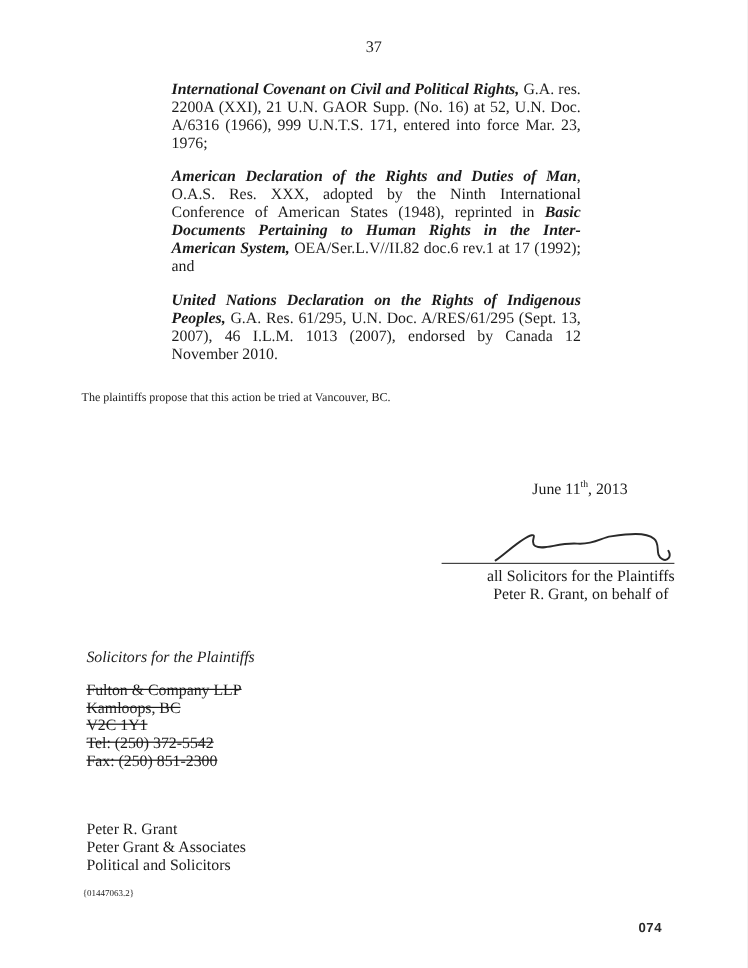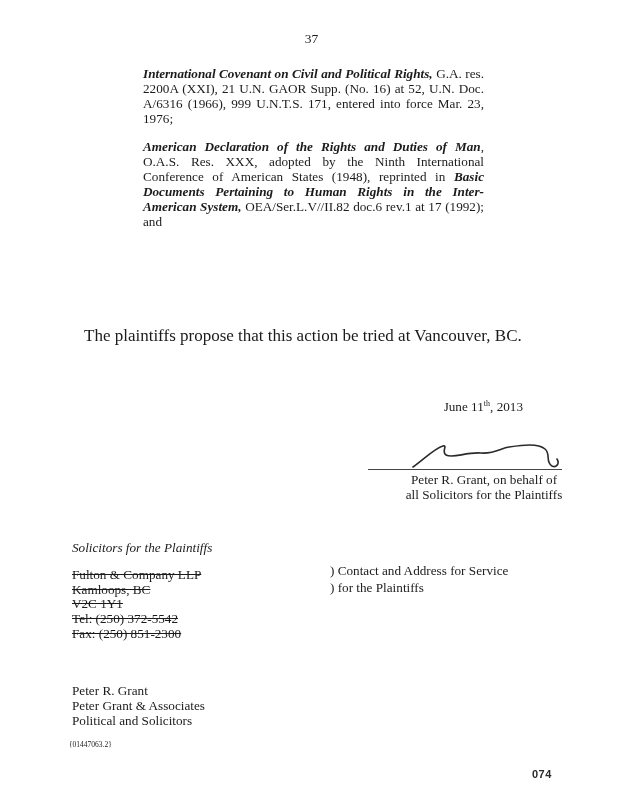--- a/index.html
+++ b/index.html
@@ -25,22 +25,22 @@
     font-size: 13.2px;
     line-height: 15px;
   }
   .citations p {
     text-align: justify;
     margin-bottom: 13px;
   }
   .it { font-style: italic; font-weight: bold; }
   .proposal {
     position: absolute;
-    top: 326px; left: 84px; width: 480px;
-    font-size: 17px;
+    top: 326px; left: 68px; width: 480px;
+    font-size: 10px;
   }
   .date-line {
     position: absolute;
     top: 399px; right: 100px;
     font-size: 13.2px;
   }
   .date-line sup { font-size: 8px; }
   .sig-scribble {
     position: absolute;
     top: 436px; left: 405px;
@@ -101,49 +101,46 @@
 </head>
 <body>
 
 <div class="page">
 
   <div class="page-number">37</div>
 
   <div class="citations">
     <p><span class="it">International Covenant on Civil and Political Rights,</span><span> G.A. res. 2200A (XXI), 21 U.N. GAOR Supp. (No. 16) at 52, U.N. Doc. A/6316 (1966), 999 U.N.T.S. 171, entered into force Mar. 23, 1976;</span></p>
     <p><span class="it">American Declaration of the Rights and Duties of Man</span><span>, O.A.S. Res. XXX, adopted by the Ninth International Conference of American States (1948), reprinted in </span><span class="it">Basic Documents Pertaining to Human Rights in the Inter-American System,</span><span> OEA/Ser.L.V//II.82 doc.6 rev.1 at 17 (1992); and</span></p>
+    <p><span class="it">United Nations Declaration on the Rights of Indigenous Peoples,</span><span> G.A. Res. 61/295, U.N. Doc. A/RES/61/295 (Sept. 13, 2007), 46 I.L.M. 1013 (2007), endorsed by Canada 12 November 2010.</span></p>
   </div>
 
   <div class="proposal">The plaintiffs propose that this action be tried at Vancouver, BC.</div>
 
   <div class="date-line"><span>June 11</span><sup>th</sup><span>, 2013</span></div>
 
   <svg class="sig-scribble" viewBox="0 0 165 38" xmlns="http://www.w3.org/2000/svg">
     <path d="M 8,31 C 18,24 30,12 38,10 C 43,9 36,16 41,19 C 48,23 60,16 76,17 C 90,18 96,12 104,11 C 118,9 133,7 140,13 C 146,18 140,26 147,30 C 151,32 155,28 152,23" fill="none" stroke="#2a2a2a" stroke-width="1.6" stroke-linecap="round"></path>
   </svg>
   <div class="sig-rule"></div>
   <div class="sig-caption">
+    <div>all Solicitors for the Plaintiffs</div>
     <div>Peter R. Grant, on behalf of</div>
-    <div>all Solicitors for the Plaintiffs</div>
   </div>
 
   <div class="solicitors-heading">Solicitors for the Plaintiffs</div>
 
   <div class="struck-block">
     <div>Fulton &amp; Company LLP</div>
     <div>Kamloops, BC</div>
     <div>V2C 1Y1</div>
     <div>Tel: (250) 372-5542</div>
     <div>Fax: (250) 851-2300</div>
   </div>
 
-  <div class="service-note">
-    <div>) Contact and Address for Service</div>
-    <div>) for the Plaintiffs</div>
-  </div>
 
   <div class="firm-block">
     <div>Peter R. Grant</div>
     <div>Peter Grant &amp; Associates</div>
     <div>Political and Solicitors</div>
   </div>
 
   <div class="file-ref">{01447063.2}</div>
 
   <div class="stamp">074</div>

